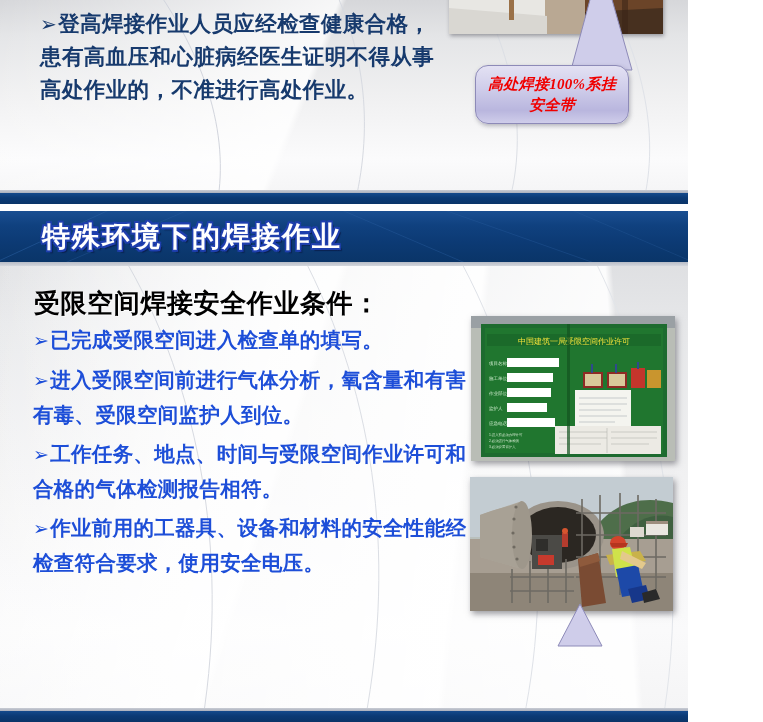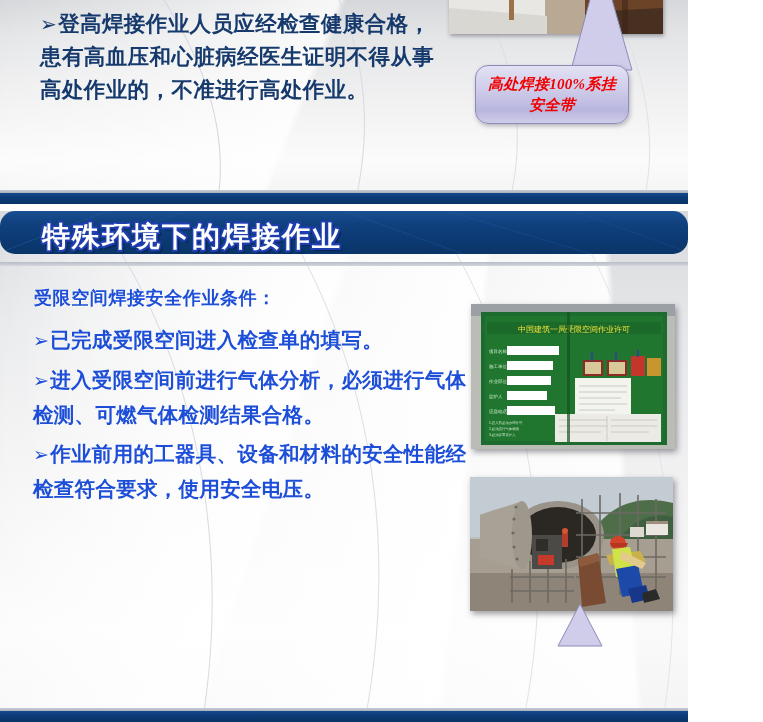--- a/index.html
+++ b/index.html
@@ -54,48 +54,48 @@
   #callout1 .ctext{color:#f00000;font-weight:bold;font-style:italic;
       font-size:15px;line-height:21px;letter-spacing:.3px;
       font-family:"Liberation Serif","DejaVu Serif",serif;padding:0 6px;}
 
   #callout2{left:474px;top:641px;width:199px;height:36px;}
   #callout2 .ctext{color:#1b2fa0;font-weight:bold;font-size:16px;letter-spacing:1px;}
 
   
   #slide2{top:211px;height:511px;}
 
-  .title-bar{position:absolute;left:0;top:0;width:100%;height:43px;
+  .title-bar{position:absolute;left:0;top:0;width:100%;height:51px;
       background:linear-gradient(180deg,#1a4f92 0%,#10417f 28%,#0c3a74 62%,#0a3568 100%);
-      overflow:hidden;border-radius:15px;}
+      overflow:hidden;}
   .title-bar .tb-lines{position:absolute;inset:0;}
   .title-bar .tb-lines svg{width:100%;height:100%;display:block;}
   .title-underline{position:absolute;left:0;top:51px;width:100%;height:4px;
       background:linear-gradient(180deg,#b7bcc7,#d4d7dd);}
 
   .title-text{position:absolute;left:42px;top:7px;
       font-size:28px;font-weight:bold;letter-spacing:2px;
       color:#ffffff;
       text-shadow:
         -1.6px 0 #1f3fae, 1.6px 0 #1f3fae, 0 -1.6px #1f3fae, 0 1.6px #1f3fae,
         -1.6px -1.6px #1f3fae, 1.6px -1.6px #1f3fae, -1.6px 1.6px #1f3fae, 1.6px 1.6px #1f3fae,
         2.6px 2.6px 1px rgba(10,25,70,.75);}
 
   .s2-heading{position:absolute;left:34px;top:75px;
-      color:#1d4ed8;font-weight:bold;font-size:18px;letter-spacing:.6px;
+      color:#000000;font-weight:bold;font-size:26px;letter-spacing:.6px;
       text-shadow:1px 1px 0 rgba(255,255,255,.7);}
 
   .s2-body{position:absolute;left:33px;top:112px;width:434px;
       color:#1d4ed8;font-weight:bold;font-size:20.5px;line-height:34px;
       letter-spacing:.3px;}
   .s2-body p{margin:0 0 5px 0;}
   .s2-body .bullet{font-size:19px;margin-right:1px;}
 
   
-  .photo-board{position:absolute;left:471px;top:93px;width:204px;height:145px;
+  .photo-board{position:absolute;left:471px;top:105px;width:204px;height:145px;
       overflow:hidden;box-shadow:2px 3px 6px rgba(60,60,70,.5);}
   .photo-site{position:absolute;left:470px;top:266px;width:203px;height:134px;
       overflow:hidden;box-shadow:2px 3px 6px rgba(60,60,70,.5);}
   .photo-board svg,.photo-site svg{display:block;width:100%;height:100%;}
 </style>
 </head>
 <body>
 
 <div class="page">
 
@@ -168,21 +168,22 @@
         </svg>
       </div>
       <div class="title-text">特殊环境下的焊接作业</div>
     </div>
     <div class="title-underline"></div>
 
     <div class="s2-heading">受限空间焊接安全作业条件：</div>
 
     <div class="s2-body">
       <p><span class="bullet">➢</span><span>已完成受限空间进入检查单的填写。</span></p>
-      <p><span class="bullet">➢</span><span>进入受限空间前进行气体分析，必须进行气体检测、可燃气体检测结果合格。</span></p>
+      <p><span class="bullet">➢</span><span>进入受限空间前进行气体分析，氧含量和有害有毒、受限空间监护人到位。</span></p>
+      <p><span class="bullet">➢</span><span>工作任务、地点、时间与受限空间作业许可和合格的气体检测报告相符。</span></p>
       <p><span class="bullet">➢</span><span>作业前用的工器具、设备和材料的安全性能经检查符合要求，使用安全电压。</span></p>
     </div>
 
     <div class="photo-board">
       <svg viewBox="0 0 204 145" preserveAspectRatio="none">
         <rect width="204" height="145" fill="#b9bdb6"></rect>
         <rect x="0" y="0" width="204" height="12" fill="#9aa0a4"></rect>
         <rect x="10" y="8" width="186" height="133" fill="#1d6b2f"></rect>
         <rect x="14" y="12" width="178" height="125" fill="#20762f"></rect>
         <rect x="16" y="18" width="174" height="12" fill="#1b6a2a"></rect>

